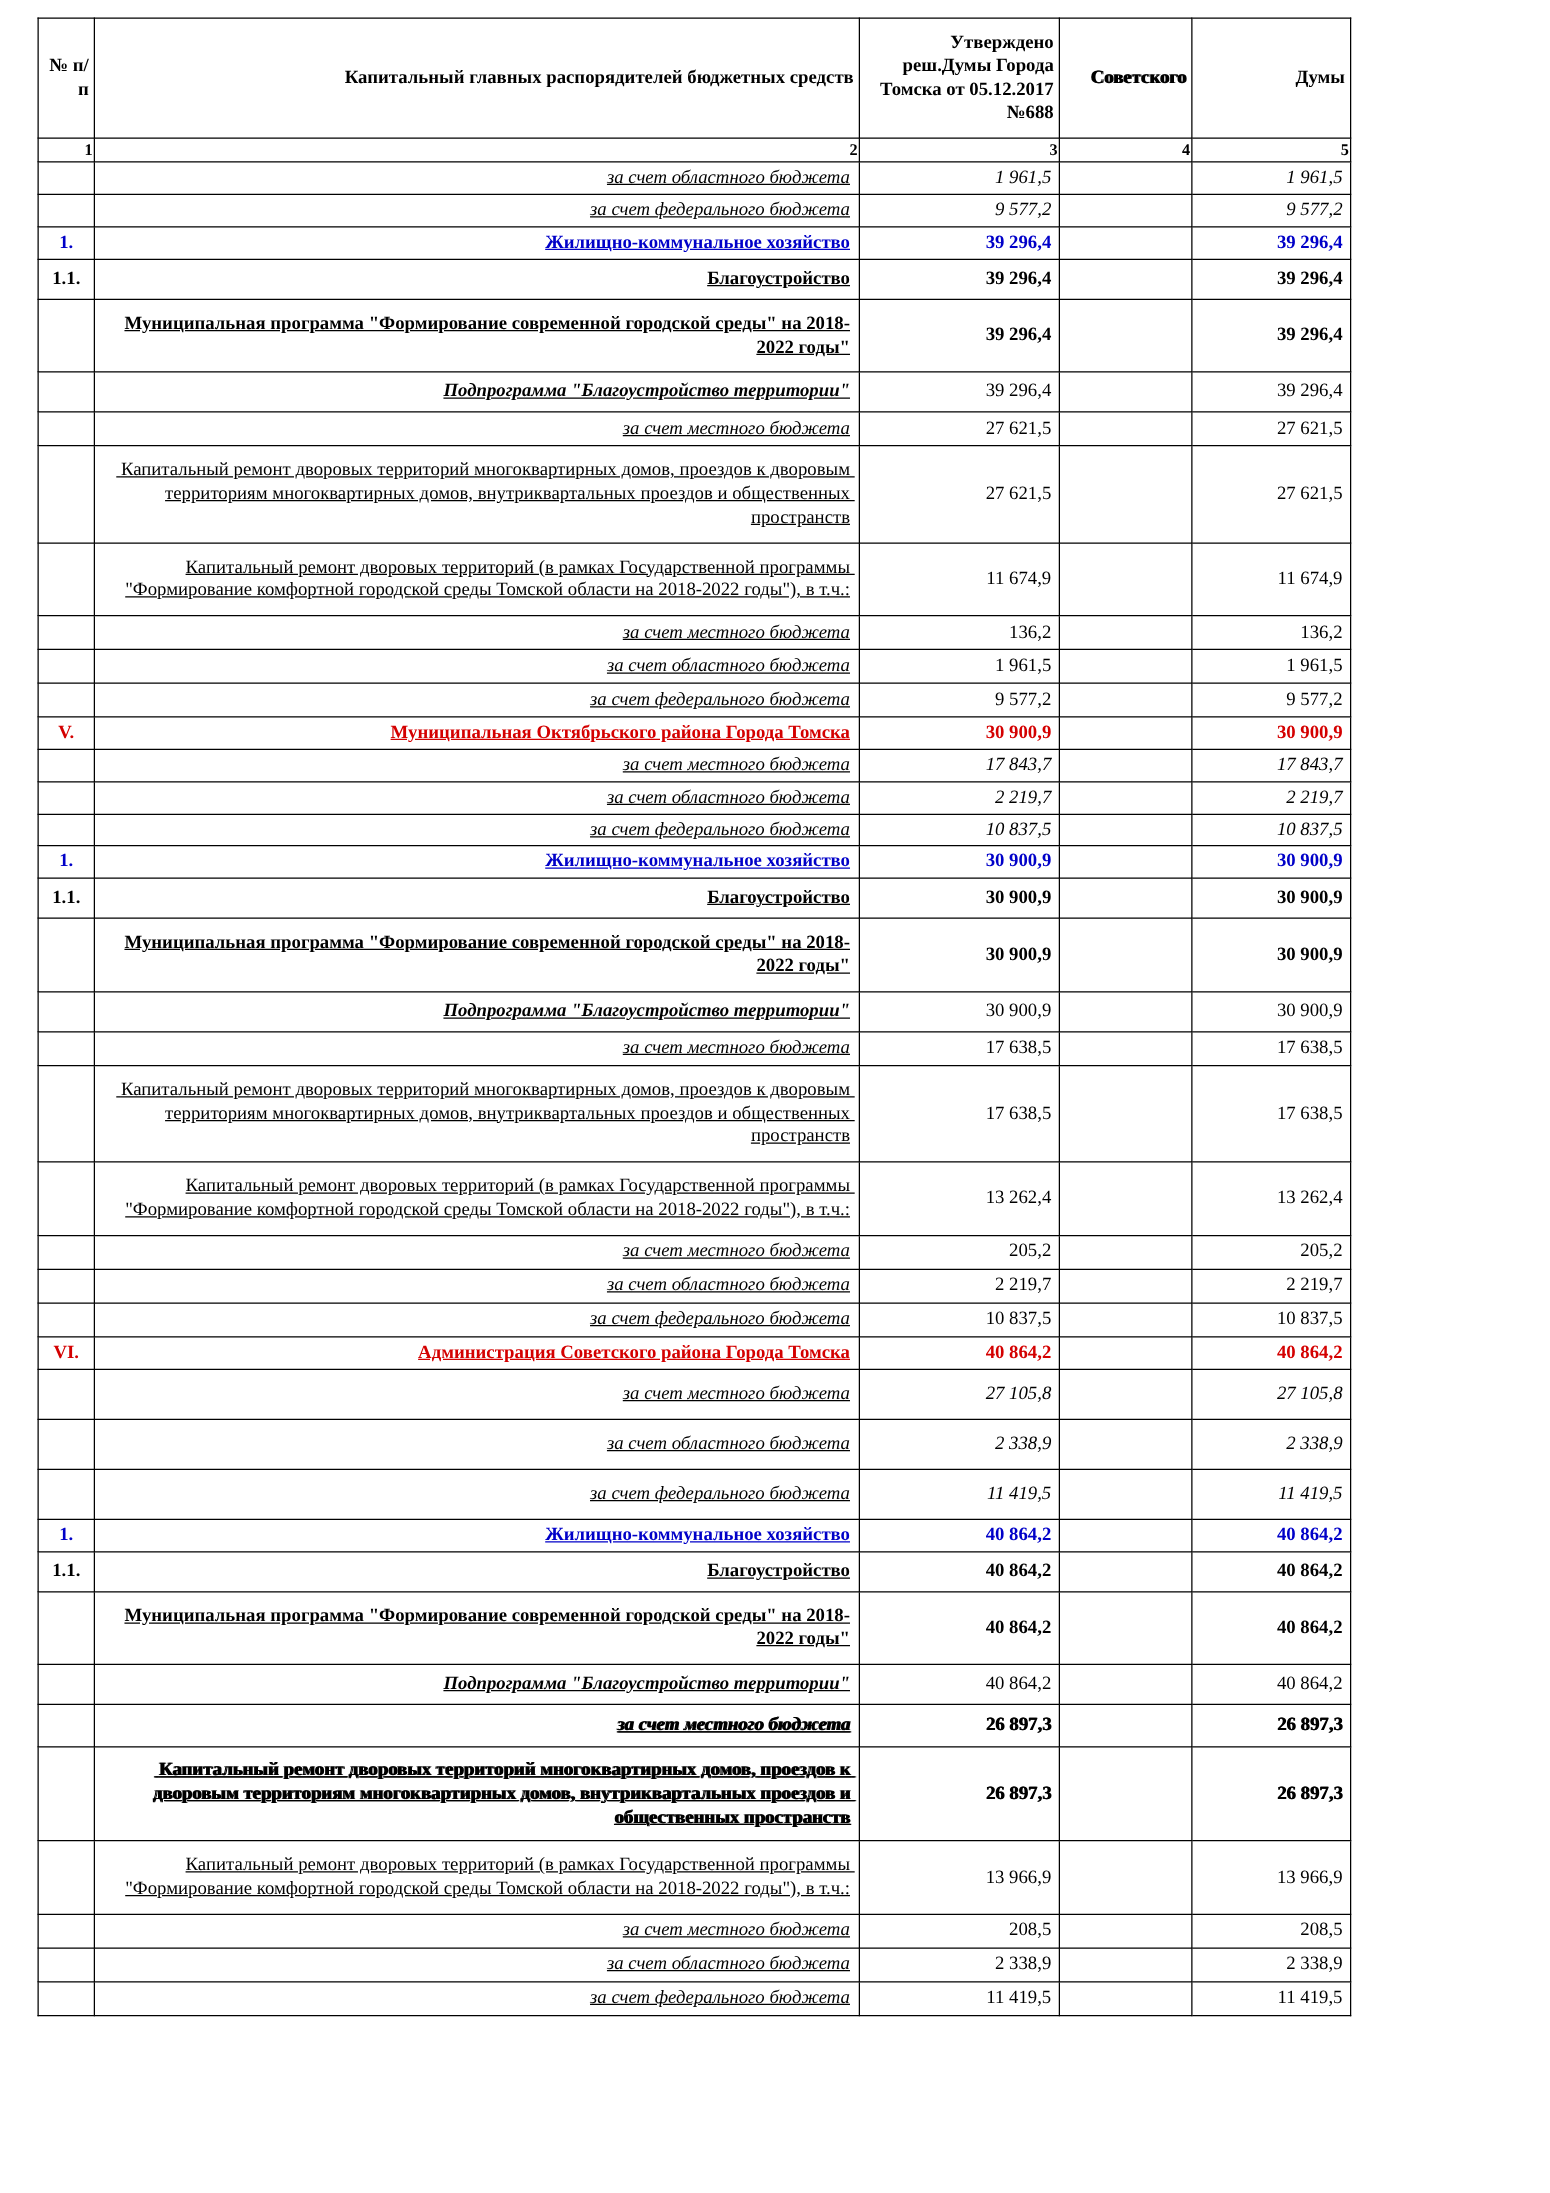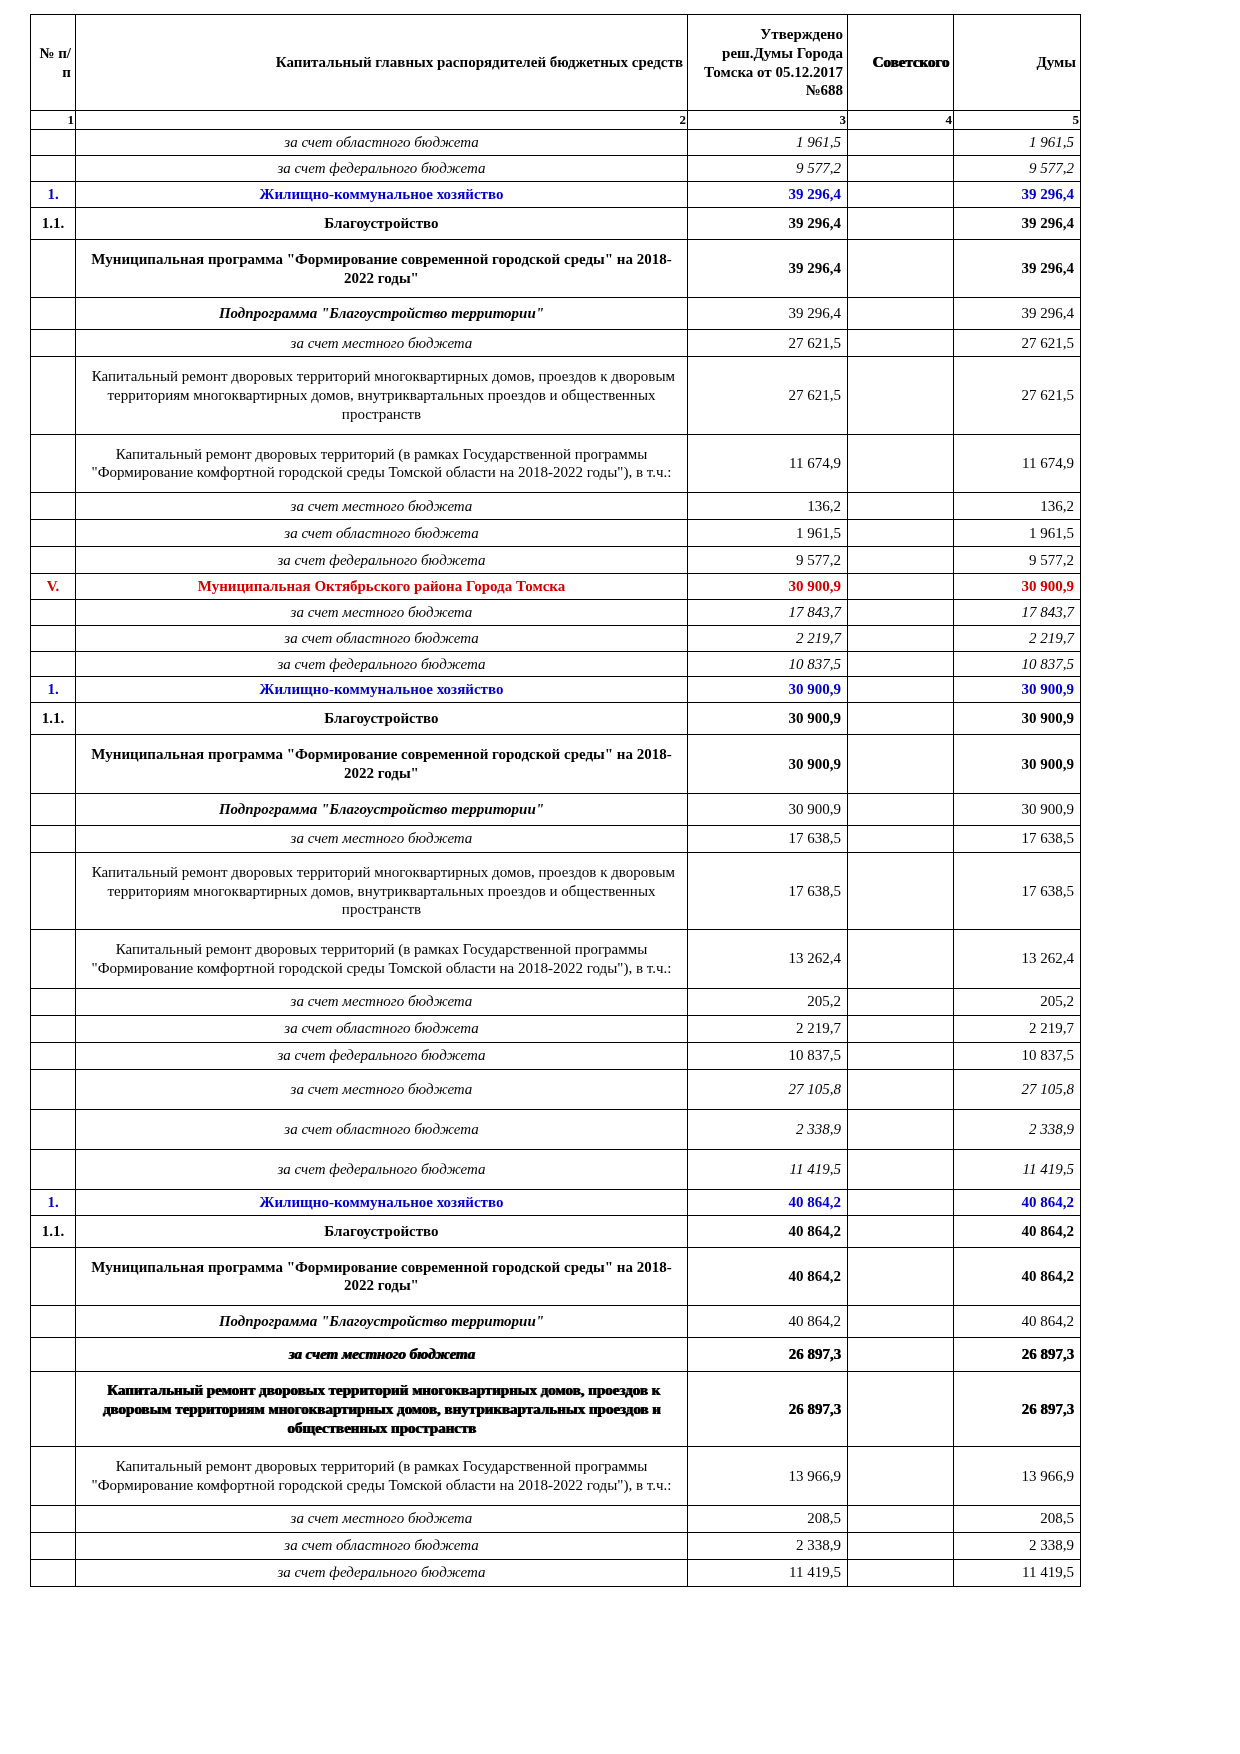--- a/index.html
+++ b/index.html
@@ -34,21 +34,21 @@
   }
   .budget-table thead th{
     font-weight:bold;
     text-align:right;
     padding:4px 4px;
   }
   tr.head-main{height:96px;}
   tr.head-nums{height:18px;}
   tr.head-nums th{font-size:13px;padding:1px;}
   .c-num{text-align:center;padding:3px 2px;}
-  .c-name{text-align:center;padding:3px 7px;white-space:pre-wrap;}
+  .c-name{text-align:right;padding:3px 7px;white-space:pre-wrap;text-decoration:underline;}
   .c-val{text-align:right;padding:3px 6px;}
   .c-adj{padding:3px 4px;}
 
   
   tr.row{height:25px;}
   tr.tall{height:40px;}
   tr.fund .c-name{font-style:italic;}
   tr.fund{height:27px;}
   tr.fund-i .c-name, tr.fund-i .c-val{font-style:italic;}
   tr.section-blue{color:var(--blue);font-weight:bold;height:26px;}
@@ -271,20 +271,27 @@
           <td class="c-adj"></td>
           <td class="c-val">2 219,7</td>
         </tr>
         <tr class="row fund">
           <td class="c-num"></td>
           <td class="c-name">за счет федерального бюджета</td>
           <td class="c-val">10 837,5</td>
           <td class="c-adj"></td>
           <td class="c-val">10 837,5</td>
         </tr>
+        <tr class="row section-red">
+          <td class="c-num">VI.</td>
+          <td class="c-name">Администрация Советского района Города Томска</td>
+          <td class="c-val">40 864,2</td>
+          <td class="c-adj"></td>
+          <td class="c-val">40 864,2</td>
+        </tr>
         <tr class="row fund-i tall">
           <td class="c-num"></td>
           <td class="c-name">за счет местного бюджета</td>
           <td class="c-val">27 105,8</td>
           <td class="c-adj"></td>
           <td class="c-val">27 105,8</td>
         </tr>
         <tr class="row fund-i tall">
           <td class="c-num"></td>
           <td class="c-name">за счет областного бюджета</td>

